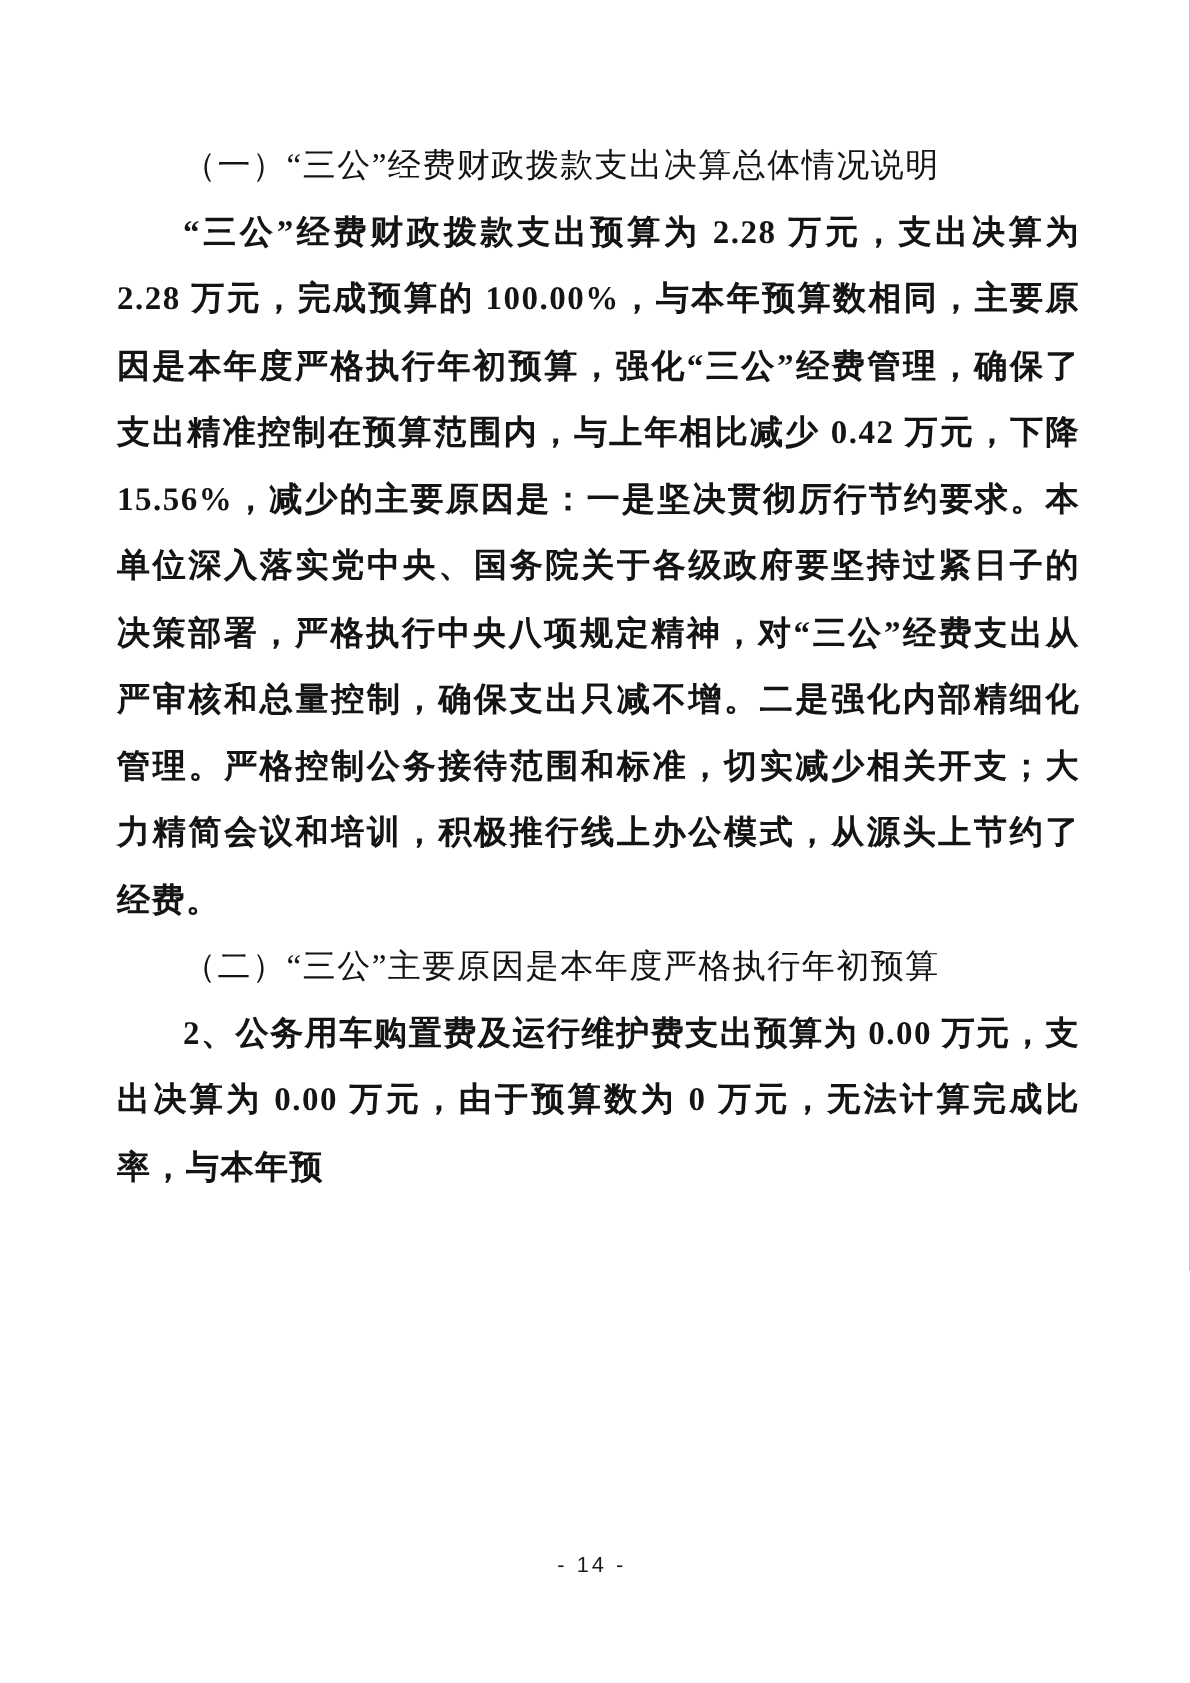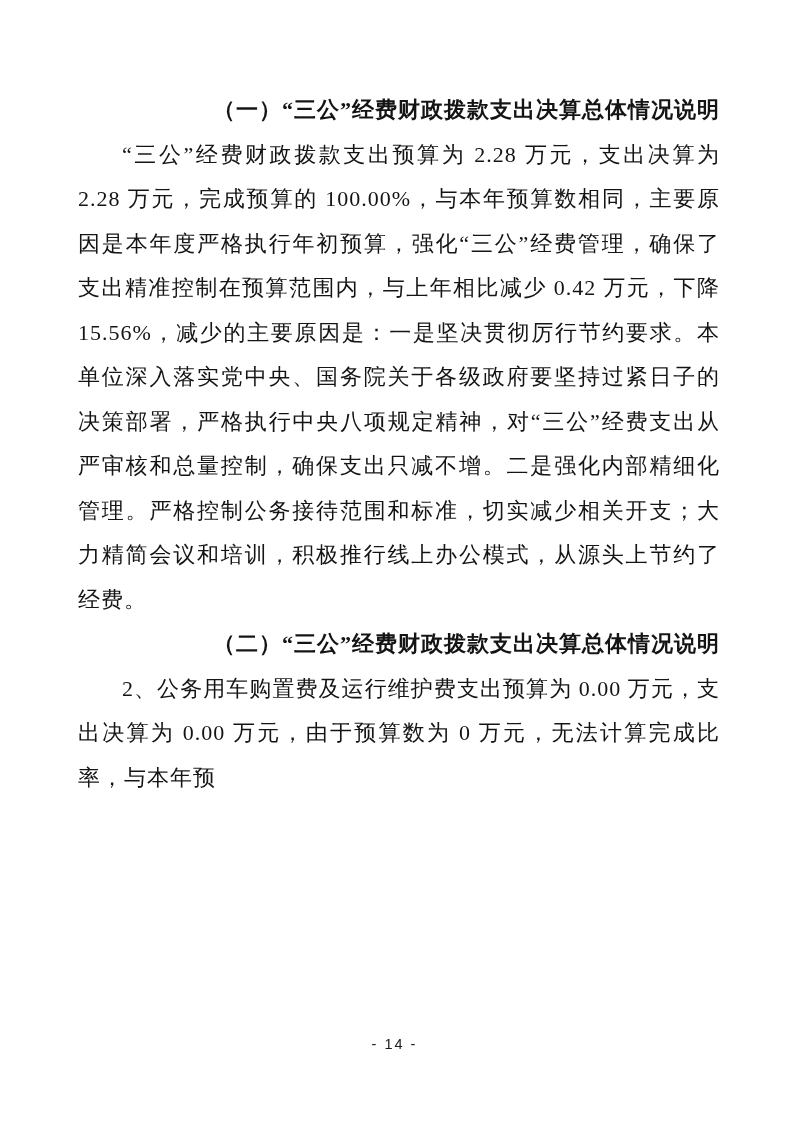--- a/index.html
+++ b/index.html
@@ -25,25 +25,25 @@
     width: 642px;
   }
   .doc-body p, .doc-body h2 {
     margin: 0;
     font-size: 22px;
     line-height: 44.5px;
     letter-spacing: 1px;
     text-indent: 2em;
   }
   .heading {
-    font-weight: bold;
-    text-align: right;
+    font-weight: normal;
+    text-align: left;
   }
   .para {
-    font-weight: normal;
+    font-weight: bold;
     text-align: justify;
     text-justify: inter-ideograph;
   }
   .footer {
     position: absolute;
     left: 0;
     right: 4px;
     top: 1036px;
     text-align: center;
     font-size: 14.5px;
@@ -52,17 +52,17 @@
     font-family: "Liberation Sans", "DejaVu Sans", sans-serif;
   }
 </style>
 </head>
 <body>
 
 <div class="page">
   <div class="doc-body">
     <h2 class="heading">（一）“三公”经费财政拨款支出决算总体情况说明</h2>
     <p class="para">“三公”经费财政拨款支出预算为 2.28 万元，支出决算为 2.28 万元，完成预算的 100.00%，与本年预算数相同，主要原因是本年度严格执行年初预算，强化“三公”经费管理，确保了支出精准控制在预算范围内，与上年相比减少 0.42 万元，下降 15.56%，减少的主要原因是：一是坚决贯彻厉行节约要求。本单位深入落实党中央、国务院关于各级政府要坚持过紧日子的决策部署，严格执行中央八项规定精神，对“三公”经费支出从严审核和总量控制，确保支出只减不增。二是强化内部精细化管理。严格控制公务接待范围和标准，切实减少相关开支；大力精简会议和培训，积极推行线上办公模式，从源头上节约了经费。</p>
-    <h2 class="heading">（二）“三公”经费财政拨款支出决算总体情况说明</h2>
+    <h2 class="heading">（二）“三公”主要原因是本年度严格执行年初预算</h2>
     <p class="para">2、公务用车购置费及运行维护费支出预算为 0.00 万元，支出决算为 0.00 万元，由于预算数为 0 万元，无法计算完成比率，与本年预</p>
   </div>
   <div class="footer">- 14 -</div>
 </div>
 
 </body></html>

